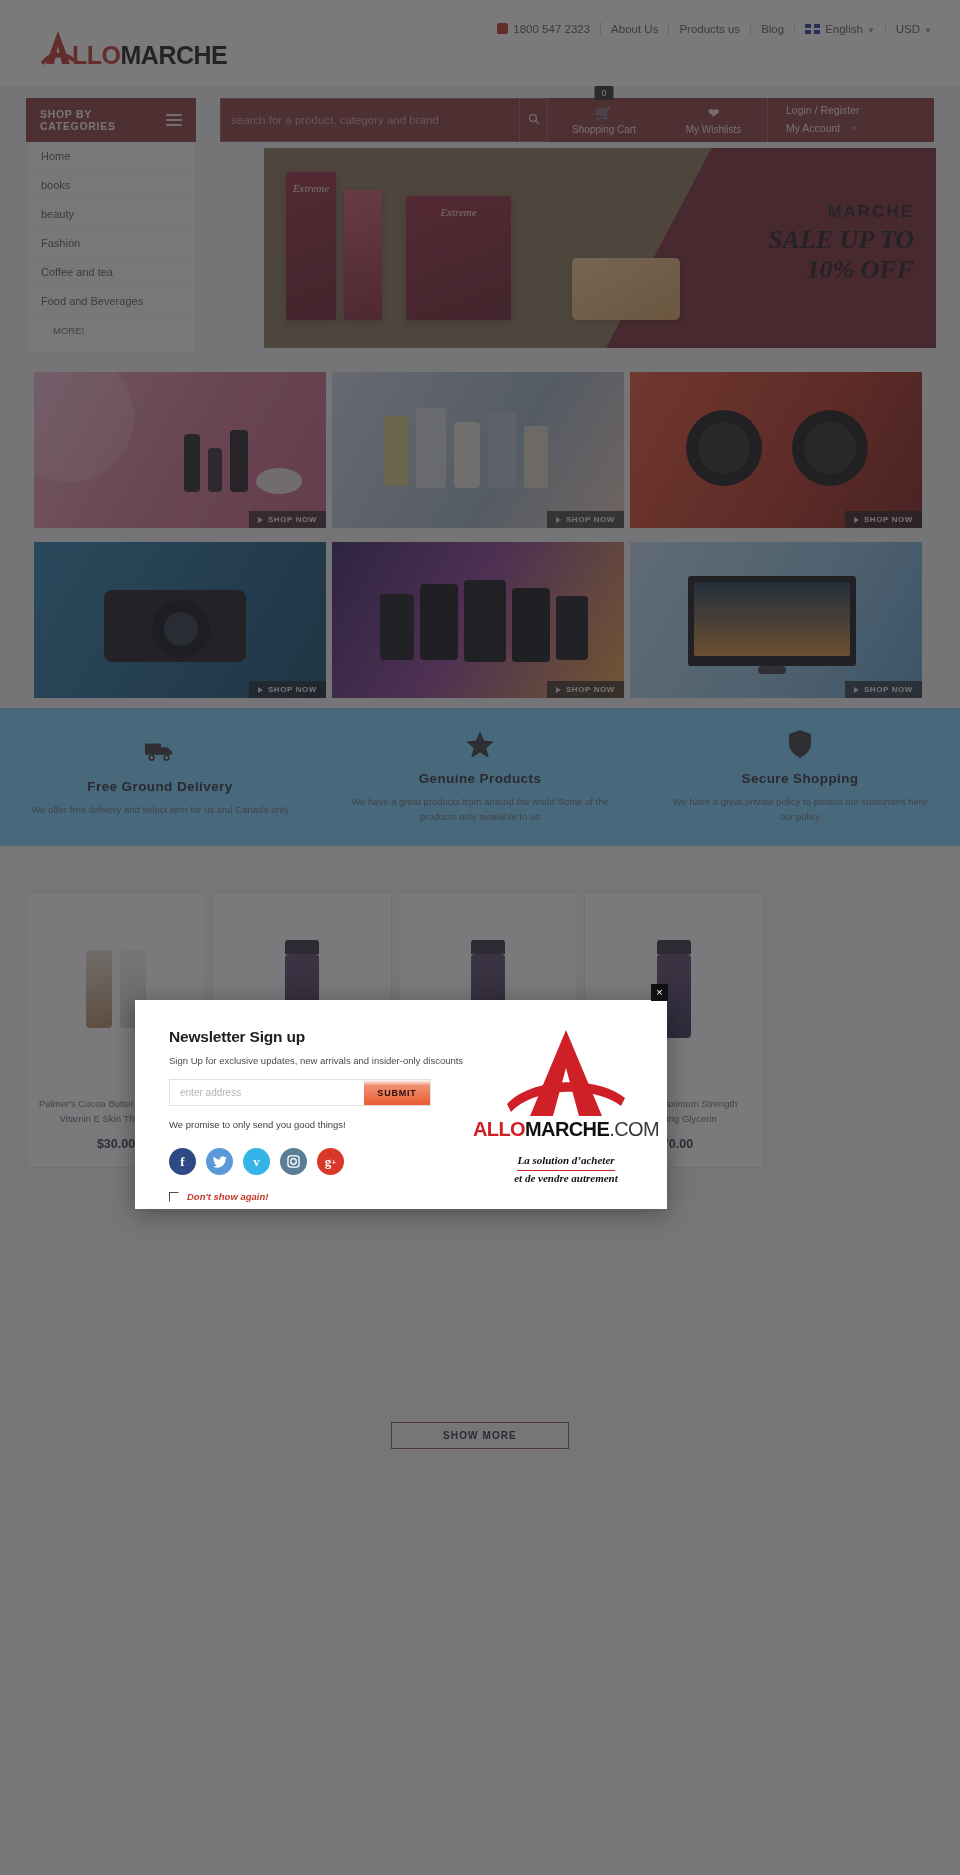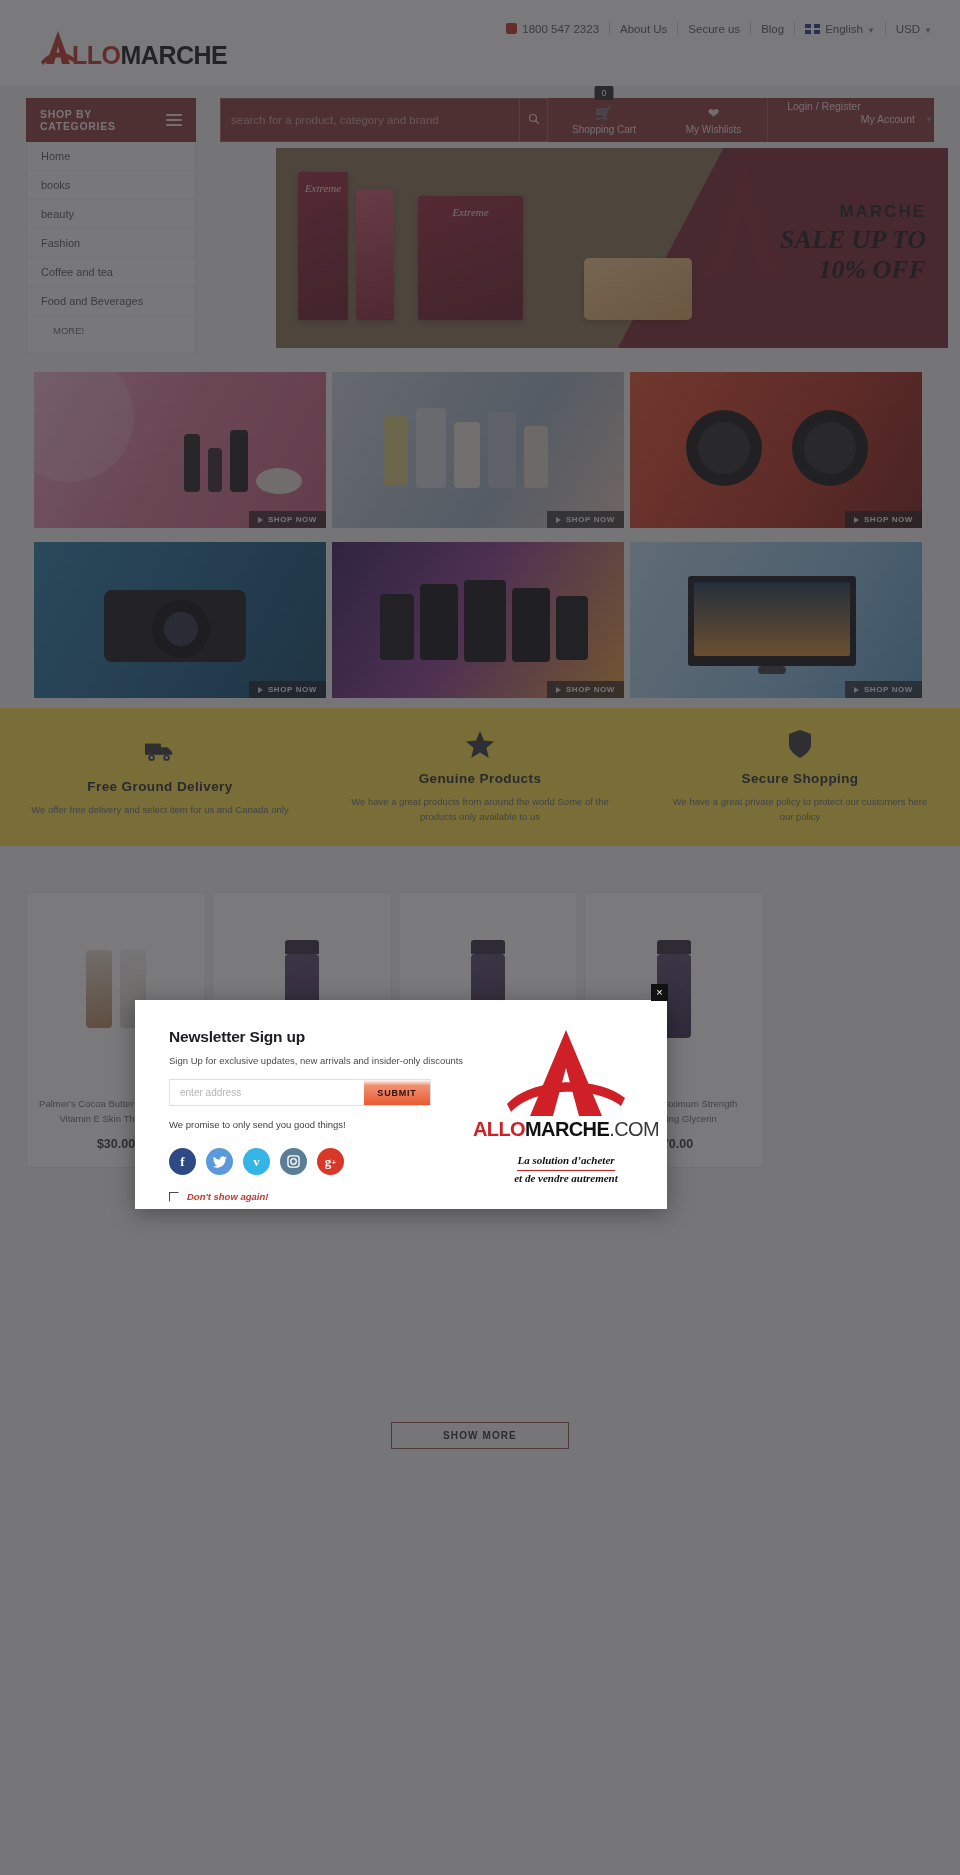--- a/index.html
+++ b/index.html
@@ -122,41 +122,41 @@
   .util.cart { width: 112px; }
   .util.wish { width: 108px; border-right: 1px solid #a05c5c; }
   .util .ico { font-size: 14px; line-height: 1; margin-bottom: 4px; }
   .badge {
     position: absolute; top: -12px; left: 50%; transform: translateX(-50%);
     background: #2d2d2d; color: #fff; font-size: 9px;
     padding: 2px 7px; border-radius: 2px;
   }
   .acct {
     flex: 1; height: 44px; padding-left: 18px;
-    display: flex; flex-direction: row; justify-content: center;
+    display: flex; flex-direction: column; justify-content: center;
     color: #f0dedc; font-size: 10.5px; line-height: 1.7;
   }
   .acct .row2 { display: flex; align-items: center; gap: 6px; }
 
   
   .catlist {
     position: absolute; left: 26px; top: 142px;
     width: 170px; height: 212px;
     background: #fafafa; border: 1px solid #e6e6e6; border-top: 0;
   }
   .catlist .li {
     height: 29px; display: flex; align-items: center;
     padding: 0 14px; font-size: 11px; color: #5b5b5b;
     border-bottom: 1px solid #ececec;
   }
   .catlist .li.more { padding-left: 26px; font-size: 9.5px; color: #6a6a6a; border-bottom:0; }
 
   
   .hero {
-    position: absolute; left: 276px; top: 148px;
+    position: absolute; left: 264px; top: 148px;
     width: 672px; height: 200px; overflow: hidden;
     background: #8c7457;
   }
   .hero .wedge {
     position: absolute; right: 0; top: 0; width: 330px; height: 200px;
     background: #7a2b33;
     clip-path: polygon(32% 0, 100% 0, 100% 100%, 0 100%);
   }
   .hero .ghostA {
     position: absolute; right: 150px; top: 8px; width: 110px; height: 130px;
@@ -208,21 +208,21 @@
   .t-watch{ background: linear-gradient(120deg,#e4522f 0%,#b93221 55%,#7c1d14 100%); }
   .t-cam  { background: linear-gradient(120deg,#2e7fa8 0%,#1d5f85 60%,#134a69 100%); }
   .t-phone{ background: linear-gradient(120deg,#3a2060 0%,#8a3d8f 45%,#e8a13c 100%); }
   .t-tv   { background: linear-gradient(120deg,#bcd8e8 0%,#8fc0dc 55%,#5f9cc4 100%); }
   .blobA { position:absolute; border-radius:50%; background:rgba(255,255,255,.18); }
   .obj   { position:absolute; background:rgba(25,25,28,.82); border-radius:4px; }
 
   
   .features {
     position: absolute; left: 0; top: 708px; width: 960px; height: 138px;
-    background: #fde047;
+    background: #7dd3fc;
     display: flex; align-items: center;
   }
   .feat { flex: 1; text-align: center; padding: 0 28px; }
   .feat .ico { height: 30px; margin-bottom: 12px; display:flex; align-items:center; justify-content:center; }
   .feat h3 {
     font-size: 13.5px; color: #2c2c33; letter-spacing: .4px;
     margin-bottom: 9px; font-weight: bold;
   }
   .feat p { font-size: 9.5px; color: #6d6d72; line-height: 1.55; }
 
@@ -355,21 +355,21 @@
       <div class="logo-text"><span class="red">LLO</span><span class="dark">MARCHE</span></div>
     </div>
 
     <div class="toplinks">
       <div class="item">
         <span class="phone-ico"></span><span>1800 547 2323</span>
       </div>
       <div class="sep"></div>
       <div class="item">About Us</div>
       <div class="sep"></div>
-      <div class="item">Secure us</div>
+      <div class="item">Products us</div>
       <div class="sep"></div>
       <div class="item">Blog</div>
       <div class="sep"></div>
       <div class="item">
         <span class="flag"></span><span>English</span><span class="caret">▼</span>
       </div>
       <div class="sep"></div>
       <div class="item">
         <span>USD</span><span class="caret">▼</span>
       </div>

